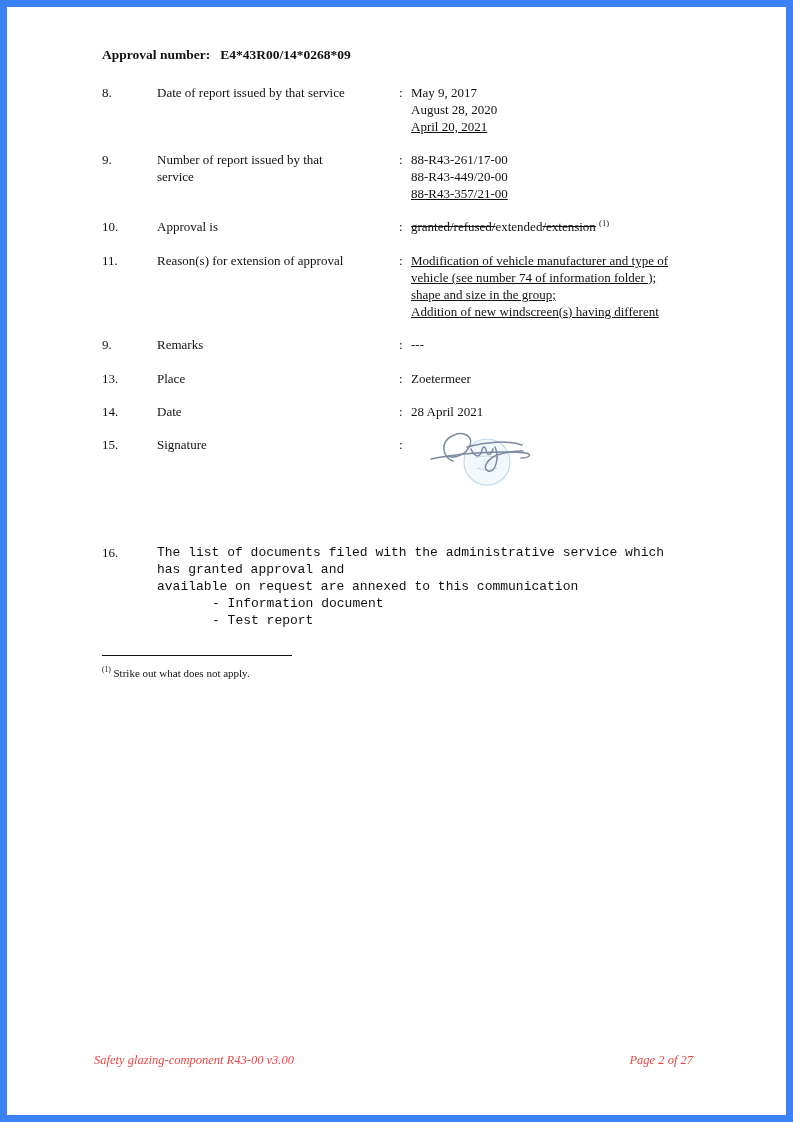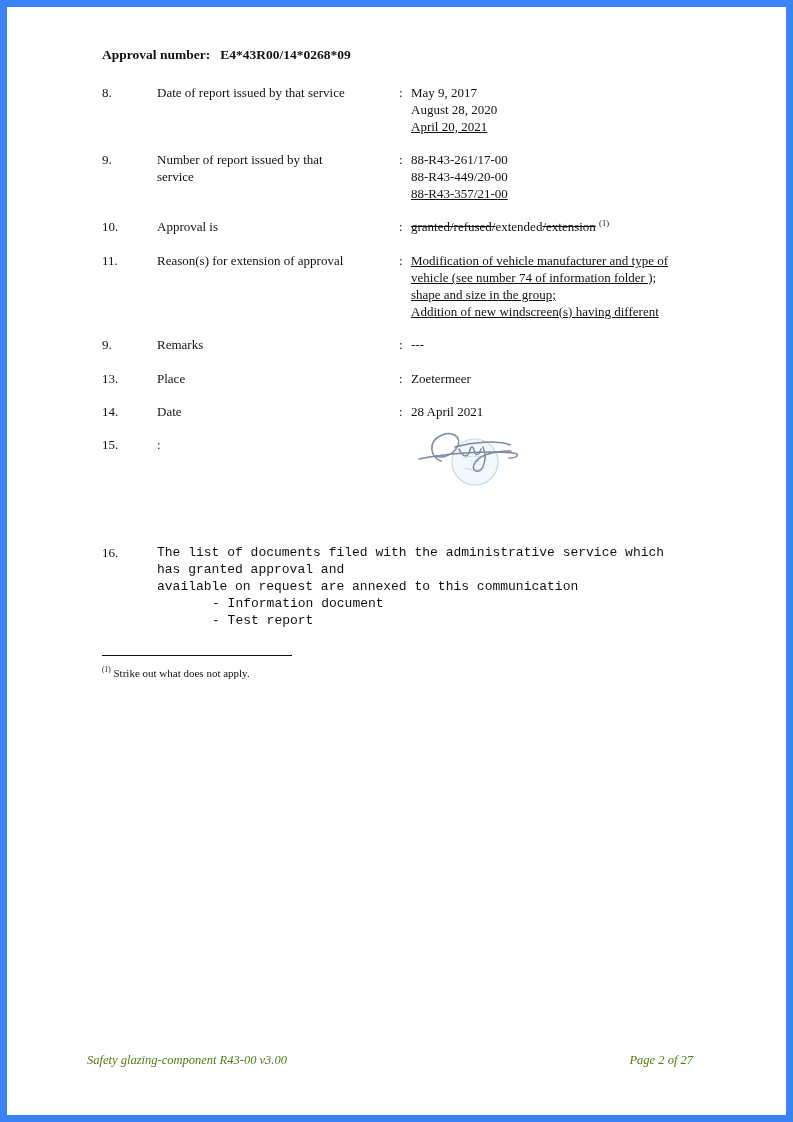--- a/index.html
+++ b/index.html
@@ -49,23 +49,23 @@
   .item16 .body16 { grid-column:2 / 5; }
   .item16 .body16 span { display:block;font-family:Liberation Mono, monospace; }
   .item16 .bullet { padding-left:55px; }
 
   .footnote { position:absolute; left:95px; top:648px; }
   .footnote-rule { width:190px; height:0; border-top:1.4px solid #111; margin-bottom:5px; }
   .footnote-text { font-size:11px; }
   .footnote-text sup { font-size:7.5px; vertical-align:super; }
 
   .page-footer {
-    position:absolute; left:80px; right:93px; top:1045px;
+    position:absolute; left:87px; right:93px; top:1045px;
     display:flex; justify-content:space-between;
-    font-style:italic; font-size:12.5px; color:#4d7c0f;
+    font-style:italic; font-size:12.5px; color:#ef4444;
   }
 </style>
 </head>
 <body>
 
 <div class="page">
   <div class="content">
 
     <div class="approval-line">
       <span>Approval number:</span>
@@ -148,20 +148,23 @@
       <div class="num">14.</div>
       <div class="label">
         <span>Date</span>
       </div>
       <div class="colon">:</div>
       <div class="value">28 April 2021</div>
     </div>
 
     <div class="row">
       <div class="num">15.</div>
+      <div class="label">
+        <span>Signature</span>
+      </div>
       <div class="colon">:</div>
       <div class="value">
         <div class="sig-wrap">
           <svg class="sig-svg" width="118" height="58" viewBox="0 0 118 58" aria-hidden="true">
 
             <g>
               <circle cx="62" cy="34" r="23" fill="#eaf3fa" fill-opacity="0.55" stroke="#c2d9ea" stroke-width="1.2"></circle>
               <path d="M50,30 q12,-4 24,0" fill="none" stroke="#c2d9ea" stroke-width="1"></path>
               <path d="M52,40 q10,4 20,0" fill="none" stroke="#c2d9ea" stroke-width="1"></path>
               <path d="M57,33 h10 M57,36 h10" stroke="#cfe2f0" stroke-width="0.8"></path>

